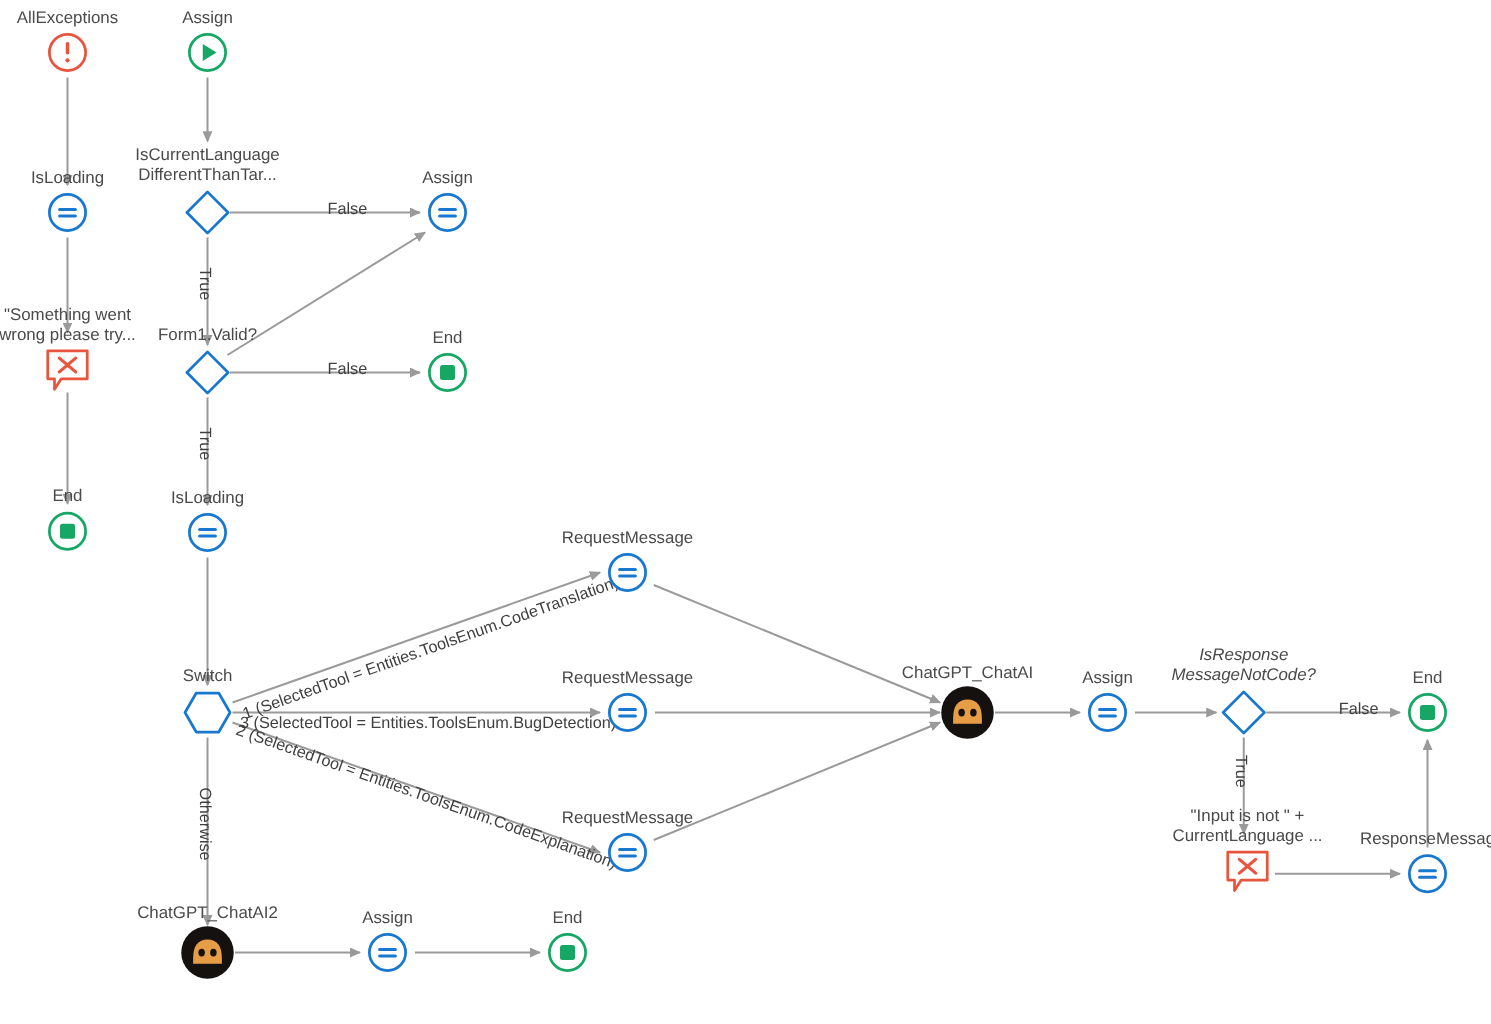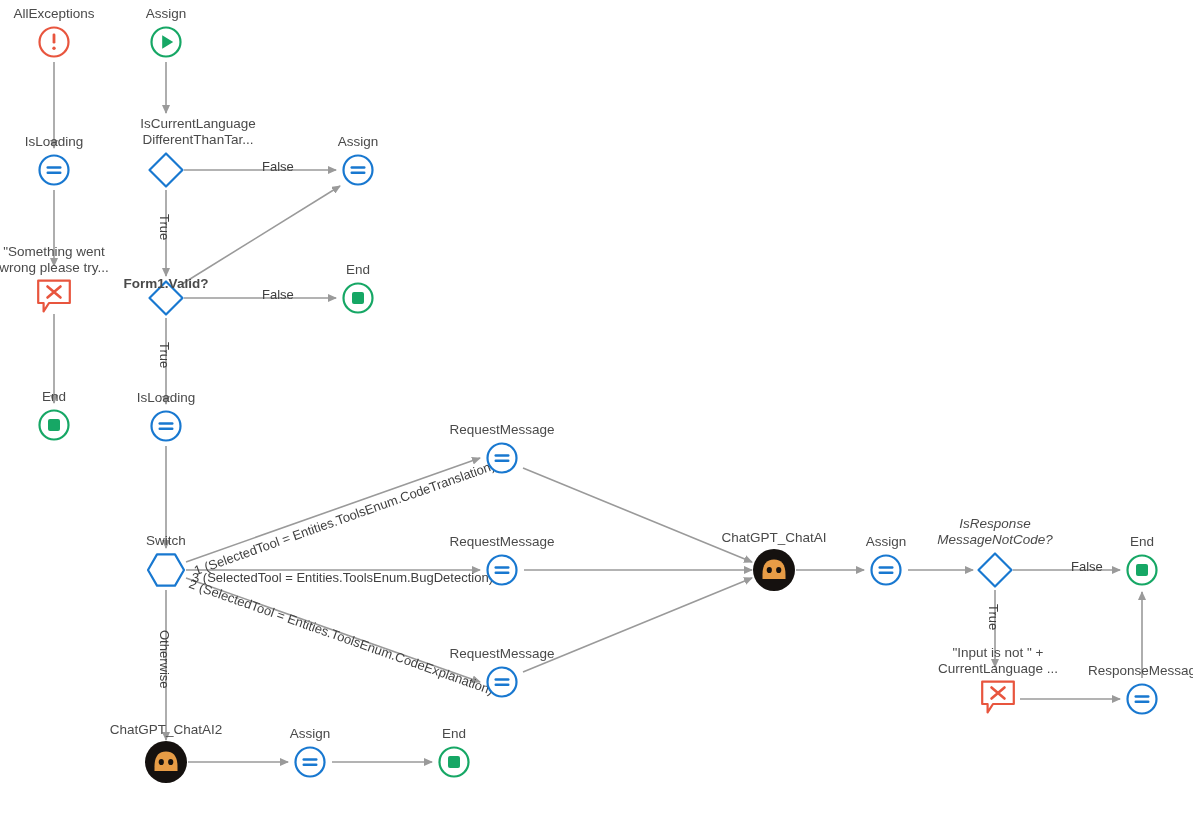--- a/index.html
+++ b/index.html
@@ -141,36 +141,36 @@
         <div class="node-shape" style="width: 34px; height: 34px; left: -17px; top: -17px;"><svg viewBox="0 0 34 34" width="34" height="34">
             <circle cx="17" cy="17" r="14.5" fill="#fff" stroke="#16a765" stroke-width="2.2"></circle>
             <path d="M13.2,10.2 L24.2,17 L13.2,23.8 Z" fill="#16a765"></path>
           </svg></div>
         <div class="node-label" style="bottom: 20px;">Assign</div>
       </div>
       <div class="node" style="left: 166px; top: 170px;">
         <div class="node-shape" style="width: 40px; height: 40px; left: -20px; top: -20px;"><svg viewBox="0 0 40 40" width="40" height="40">
             <path d="M20,3.5 L36.5,20 L20,36.5 L3.5,20 Z" fill="#fff" stroke="#1878d0" stroke-width="2.2" stroke-linejoin="round"></path>
           </svg></div>
-        <div class="node-label" style="bottom: 22px; padding-left: 32px;">IsCurrentLanguage
+        <div class="node-label" style="bottom: 22px;">IsCurrentLanguage
 DifferentThanTar...</div>
       </div>
       <div class="node" style="left: 358px; top: 170px;">
         <div class="node-shape" style="width: 34px; height: 34px; left: -17px; top: -17px;"><svg viewBox="0 0 34 34" width="34" height="34">
             <circle cx="17" cy="17" r="14.5" fill="#fff" stroke="#1878d0" stroke-width="2.2"></circle>
             <rect x="9.5" y="13.3" width="15" height="2.4" rx="1.2" fill="#1878d0"></rect>
             <rect x="9.5" y="18.5" width="15" height="2.4" rx="1.2" fill="#1878d0"></rect>
           </svg></div>
         <div class="node-label" style="bottom: 20px;">Assign</div>
       </div>
       <div class="node" style="left: 166px; top: 298px;">
         <div class="node-shape" style="width: 40px; height: 40px; left: -20px; top: -20px;"><svg viewBox="0 0 40 40" width="40" height="40">
             <path d="M20,3.5 L36.5,20 L20,36.5 L3.5,20 Z" fill="#fff" stroke="#1878d0" stroke-width="2.2" stroke-linejoin="round"></path>
           </svg></div>
-        <div class="node-label" style="bottom: 6px; font-weight: bold;">Form1.Valid?</div>
+        <div class="node-label" style="bottom: 22px;">Form1.Valid?</div>
       </div>
       <div class="node" style="left: 358px; top: 298px;">
         <div class="node-shape" style="width: 34px; height: 34px; left: -17px; top: -17px;"><svg viewBox="0 0 34 34" width="34" height="34">
             <circle cx="17" cy="17" r="14.5" fill="#fff" stroke="#16a765" stroke-width="2.2"></circle>
             <rect x="11" y="11" width="12" height="12" rx="2" fill="#16a765"></rect>
           </svg></div>
         <div class="node-label" style="bottom: 20px;">End</div>
       </div>
       <div class="node" style="left: 166px; top: 426px;">
         <div class="node-shape" style="width: 34px; height: 34px; left: -17px; top: -17px;"><svg viewBox="0 0 34 34" width="34" height="34">

